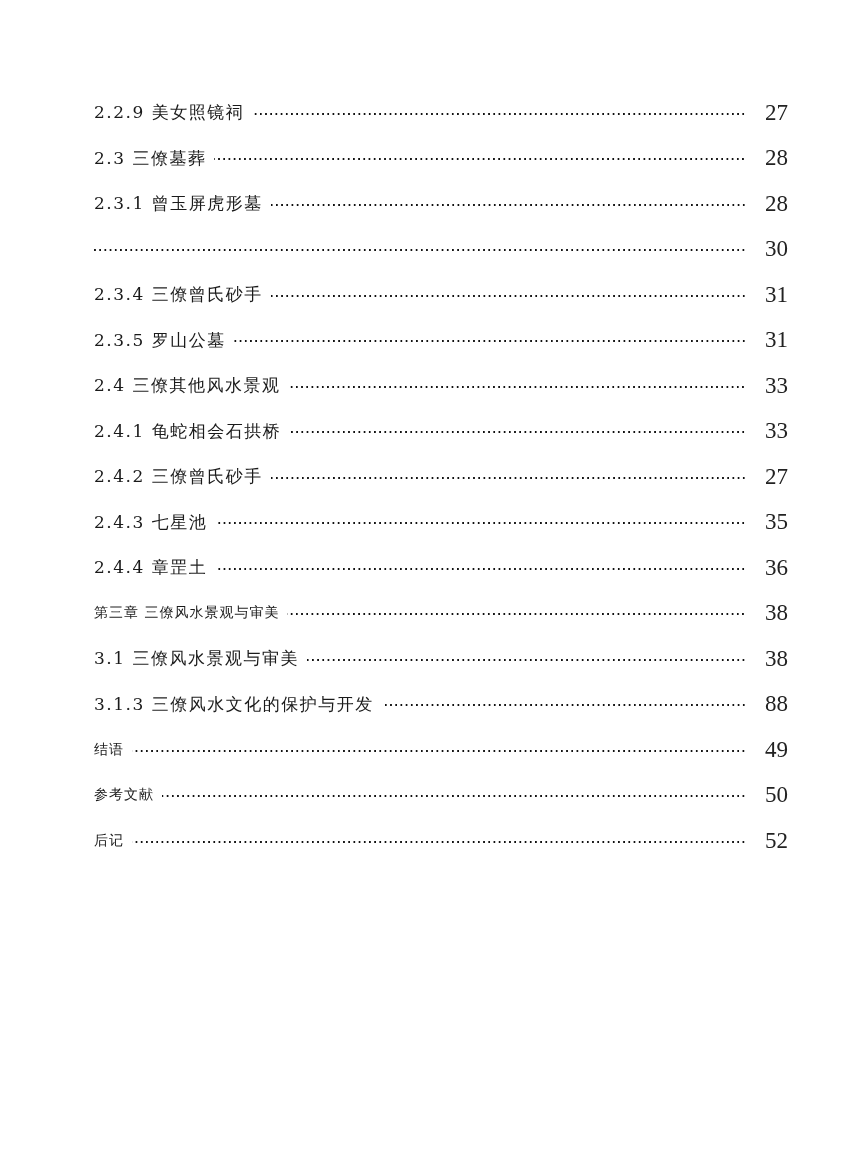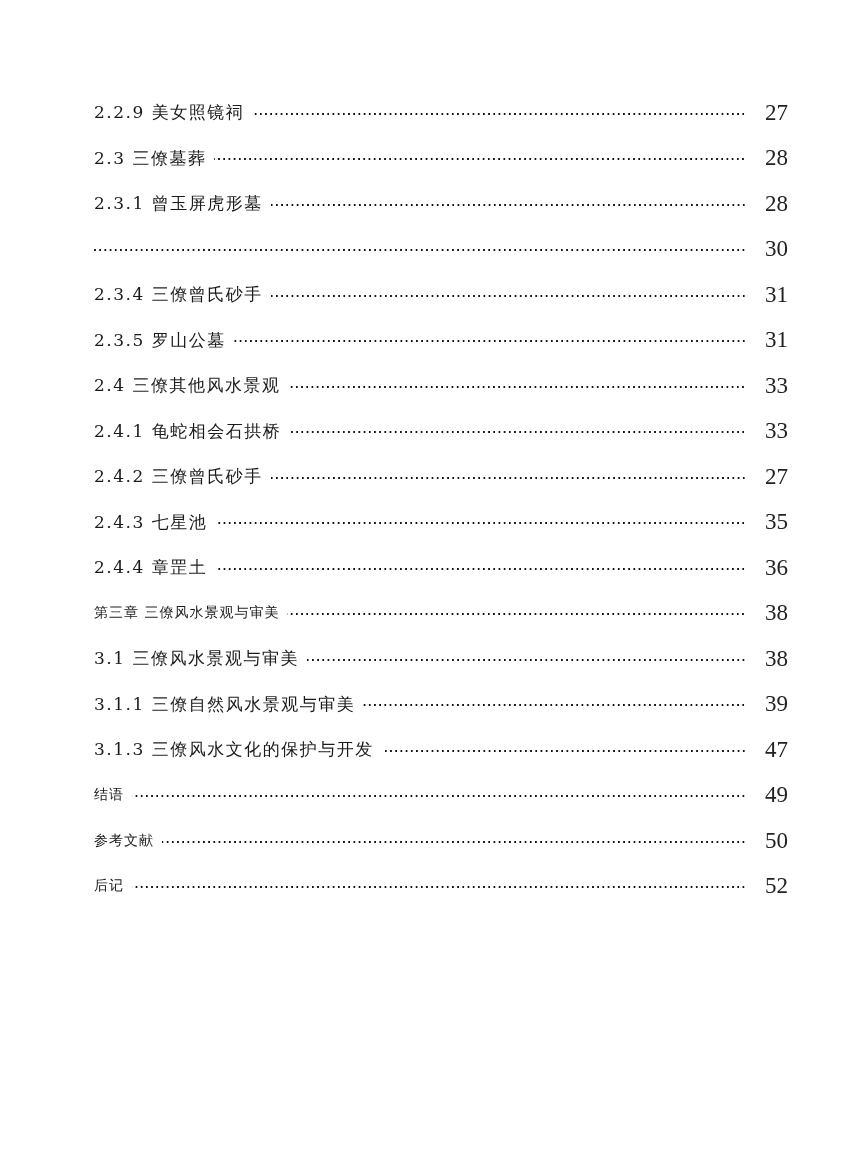--- a/index.html
+++ b/index.html
@@ -119,28 +119,23 @@
     <span class="toc-label">第三章  三僚风水景观与审美</span>
     <span class="toc-leader"></span>
     <span class="toc-page">38</span>
   </div>
   <div class="toc-row">
     <span class="toc-label">3.1 三僚风水景观与审美</span>
     <span class="toc-leader"></span>
     <span class="toc-page">38</span>
   </div>
   <div class="toc-row">
-    <span class="toc-label">3.1.1 三僚自然风水景观与审美</span>
-    <span class="toc-leader"></span>
-    <span class="toc-page">39</span>
-  </div>
-  <div class="toc-row">
     <span class="toc-label">3.1.3 三僚风水文化的保护与开发</span>
     <span class="toc-leader"></span>
-    <span class="toc-page">47</span>
+    <span class="toc-page">88</span>
   </div>
   <div class="toc-row major">
     <span class="toc-label">结语</span>
     <span class="toc-leader"></span>
     <span class="toc-page">49</span>
   </div>
   <div class="toc-row major">
     <span class="toc-label">参考文献</span>
     <span class="toc-leader"></span>
     <span class="toc-page">50</span>

